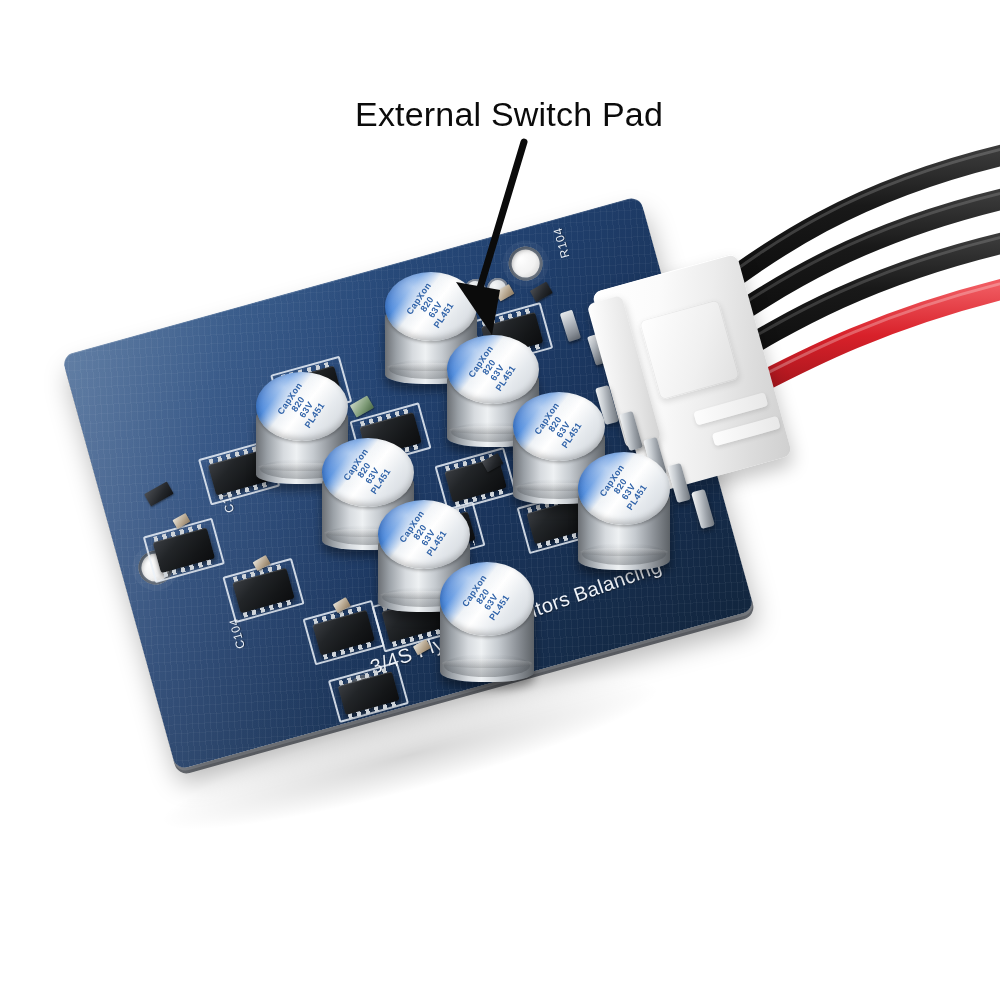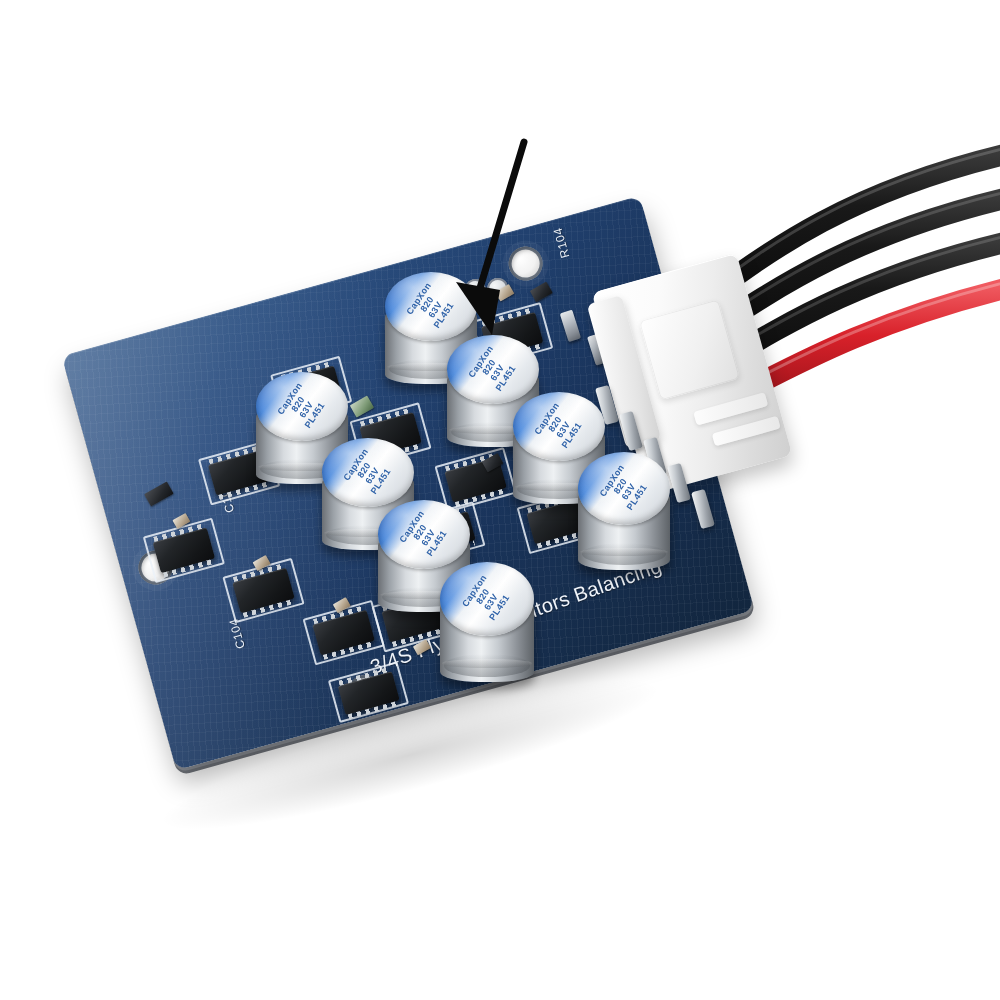--- a/index.html
+++ b/index.html
@@ -477,20 +477,21 @@
           <span data-name="cap-code">PL451</span>
         </div>
       </div>
     </div>
 
     <div data-name="board-contact-shadow" style="position:absolute;left:150px;top:720px;width:520px;height:70px;
                 background:radial-gradient(ellipse at 50% 50%,rgba(0,0,0,.16),rgba(0,0,0,0) 70%);
                 transform:rotate(-15deg);pointer-events:none;"></div>
   </div>
 
+  <div class="anno-label" data-name="annotation-label">External Switch Pad</div>
 
   <svg class="anno-arrow" viewBox="0 0 160 230" data-name="annotation-arrow-icon">
 
     <path d="M 104 12 L 57 168" stroke="#0b0b0b" stroke-width="7" stroke-linecap="round" fill="none" data-name="arrow-shaft"></path>
 
     <path d="M 72 205 L 36 152 L 80 160 Z" fill="#0b0b0b" data-name="arrow-head"></path>
   </svg>
 
 </div>
 

